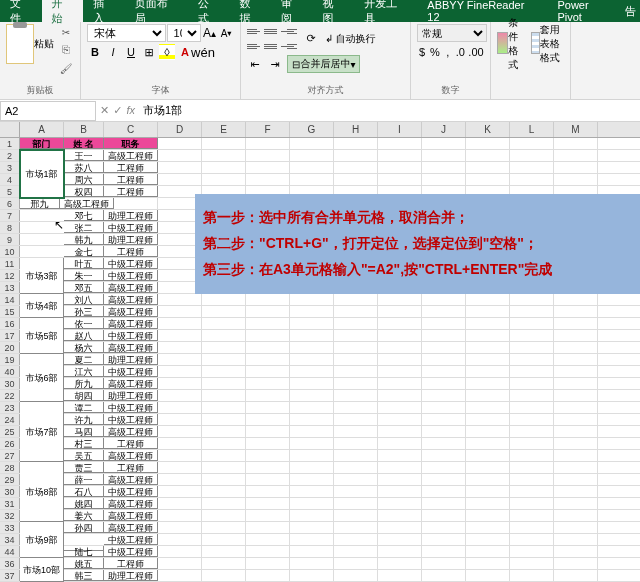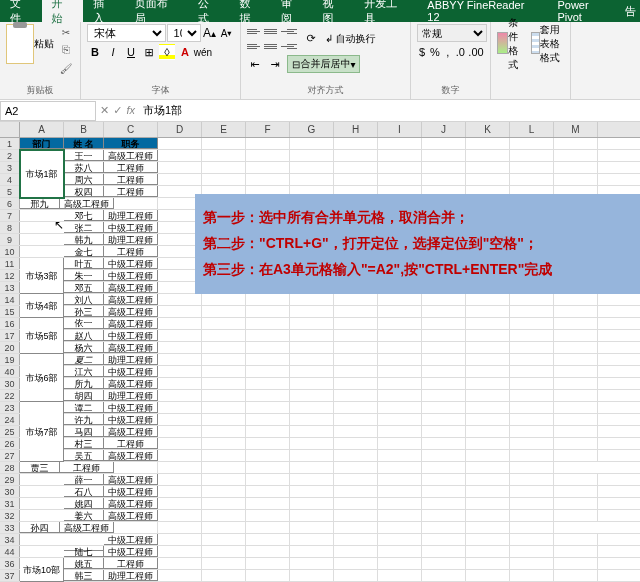--- a/index.html
+++ b/index.html
@@ -44,21 +44,21 @@
 .col-headers { display: flex; position: sticky; top: 0; background: #e6e6e6; height: 16px; border-bottom: 1px solid #aaa; }
 .corner { width: 20px; border-right: 1px solid #aaa; background: #e6e6e6; }
 .col-h { border-right: 1px solid #ccc; text-align: center; font-size: 10px; color: #444; line-height: 16px; }
 .col-A { width: 44px; } .col-B { width: 40px; } .col-C { width: 54px; }
 .col-def { width: 44px; }
 .rows { }
 .row { display: flex; height: 12px; border-bottom: 1px solid #ddd; }
 .row-h { width: 20px; background: #e6e6e6; border-right: 1px solid #aaa; text-align: center; font-size: 9px; color: #444; line-height: 12px; }
 .cell { border-right: 1px solid #ddd; font-size: 9px; line-height: 12px; padding: 0 1px; overflow: hidden; white-space: nowrap; }
 .cell.bordered { border: 1px solid #888; border-top: none; border-left: none; }
-.cell.hdr { font-weight: bold; text-align: center; background: #0369a1; }
+.cell.hdr { font-weight: bold; text-align: center; background: #ec4899; }
 .cell.merged { display: flex; align-items: center; justify-content: center; }
 .cell.selected { outline: 2px solid #217346; outline-offset: -1px; }
 .data-border-left { border-left: 1px solid #888; }
 
 
 .overlay { position: absolute; left: 195px; top: 72px; width: 445px; height: 100px; background: #96b5dc; padding: 10px 8px; }
 .overlay p { color: #c00000; font-size: 14px; font-weight: bold; line-height: 26px; white-space: nowrap; }
 
 .cursor { position: absolute; left: 54px; top: 96px; font-size: 12px; pointer-events: none; }
 </style>
@@ -113,21 +113,21 @@
             <i>I</i>
           </div>
         <div class="fmt-btn">
             <u>U</u>
           </div>
         <div class="fmt-btn">⊞</div>
         <div class="fmt-btn" style="background:linear-gradient(#fff 70%,#ffff00 70%)">◊</div>
         <div class="fmt-btn" style="color:#c00">
             <b>A</b>
           </div>
-        <div class="fmt-btn" style="font-size:10px">wén</div>
+        <div class="fmt-btn" style="font-size:13px">wén</div>
       </div>
     </div>
     <div class="group-label">字体</div>
   </div>
   <div class="group" style="width:170px">
     <div>
       <div style="display:flex;gap:6px;align-items:center">
         <div class="align-grid">
           <div class="align-btn">
               <span style="width:60%"></span>
@@ -469,21 +469,21 @@
         <div class="cell col-def"></div>
         <div class="cell col-def"></div>
         <div class="cell col-def"></div>
         <div class="cell col-def"></div>
         <div class="cell col-def"></div>
         <div class="cell col-def"></div>
       </div>
       <div class="row">
         <div class="row-h">16</div>
         <div class="cell col-A bordered merged data-border-left" style="height: 36px; margin-bottom: -24px; position: relative; z-index: 1; background: rgb(255, 255, 255);">市场5部</div>
-        <div class="cell col-B bordered" style="text-align: center; font-family: Liberation Mono, monospace;">依一</div>
+        <div class="cell col-B bordered" style="text-align: center;">依一</div>
         <div class="cell col-C bordered" style="text-align: center;">高级工程师</div>
         <div class="cell col-def"></div>
         <div class="cell col-def"></div>
         <div class="cell col-def"></div>
         <div class="cell col-def"></div>
         <div class="cell col-def"></div>
         <div class="cell col-def"></div>
         <div class="cell col-def"></div>
         <div class="cell col-def"></div>
         <div class="cell col-def"></div>
@@ -517,21 +517,21 @@
         <div class="cell col-def"></div>
         <div class="cell col-def"></div>
         <div class="cell col-def"></div>
         <div class="cell col-def"></div>
         <div class="cell col-def"></div>
         <div class="cell col-def"></div>
       </div>
       <div class="row">
         <div class="row-h">19</div>
         <div class="cell col-A bordered merged data-border-left" style="height: 48px; margin-bottom: -36px; position: relative; z-index: 1; background: rgb(255, 255, 255);">市场6部</div>
-        <div class="cell col-B bordered" style="text-align: center; font-style: italic;">夏二</div>
+        <div class="cell col-B bordered" style="text-align: center;">夏二</div>
         <div class="cell col-C bordered" style="text-align: center;">助理工程师</div>
         <div class="cell col-def"></div>
         <div class="cell col-def"></div>
         <div class="cell col-def"></div>
         <div class="cell col-def"></div>
         <div class="cell col-def"></div>
         <div class="cell col-def"></div>
         <div class="cell col-def"></div>
         <div class="cell col-def"></div>
         <div class="cell col-def"></div>
@@ -660,20 +660,21 @@
         <div class="cell col-def"></div>
         <div class="cell col-def"></div>
         <div class="cell col-def"></div>
         <div class="cell col-def"></div>
         <div class="cell col-def"></div>
         <div class="cell col-def"></div>
         <div class="cell col-def"></div>
       </div>
       <div class="row">
         <div class="row-h">28</div>
+        <div class="cell col-A bordered merged data-border-left" style="height: 60px; margin-bottom: -48px; position: relative; z-index: 1; background: rgb(255, 255, 255);">市场8部</div>
         <div class="cell col-B bordered" style="text-align: center;">贾三</div>
         <div class="cell col-C bordered" style="text-align: center;">工程师</div>
         <div class="cell col-def"></div>
         <div class="cell col-def"></div>
         <div class="cell col-def"></div>
         <div class="cell col-def"></div>
         <div class="cell col-def"></div>
         <div class="cell col-def"></div>
         <div class="cell col-def"></div>
         <div class="cell col-def"></div>
@@ -739,20 +740,21 @@
         <div class="cell col-def"></div>
         <div class="cell col-def"></div>
         <div class="cell col-def"></div>
         <div class="cell col-def"></div>
         <div class="cell col-def"></div>
         <div class="cell col-def"></div>
         <div class="cell col-def"></div>
       </div>
       <div class="row">
         <div class="row-h">33</div>
+        <div class="cell col-A bordered merged data-border-left" style="height: 36px; margin-bottom: -24px; position: relative; z-index: 1; background: rgb(255, 255, 255);">市场9部</div>
         <div class="cell col-B bordered" style="text-align: center;">孙四</div>
         <div class="cell col-C bordered" style="text-align: center;">高级工程师</div>
         <div class="cell col-def"></div>
         <div class="cell col-def"></div>
         <div class="cell col-def"></div>
         <div class="cell col-def"></div>
         <div class="cell col-def"></div>
         <div class="cell col-def"></div>
         <div class="cell col-def"></div>
         <div class="cell col-def"></div>

